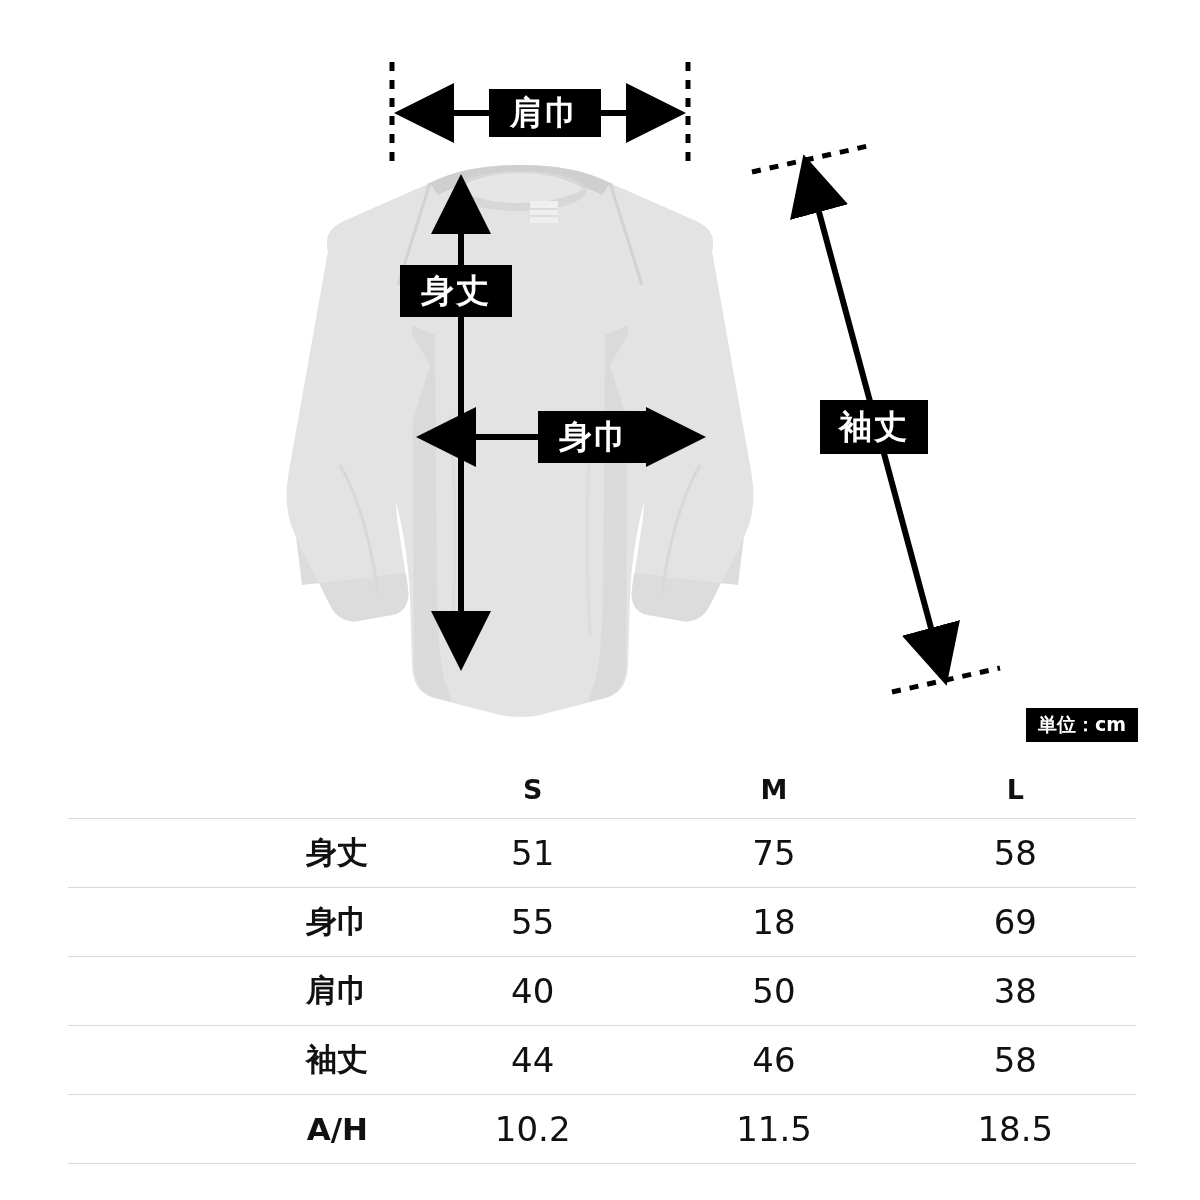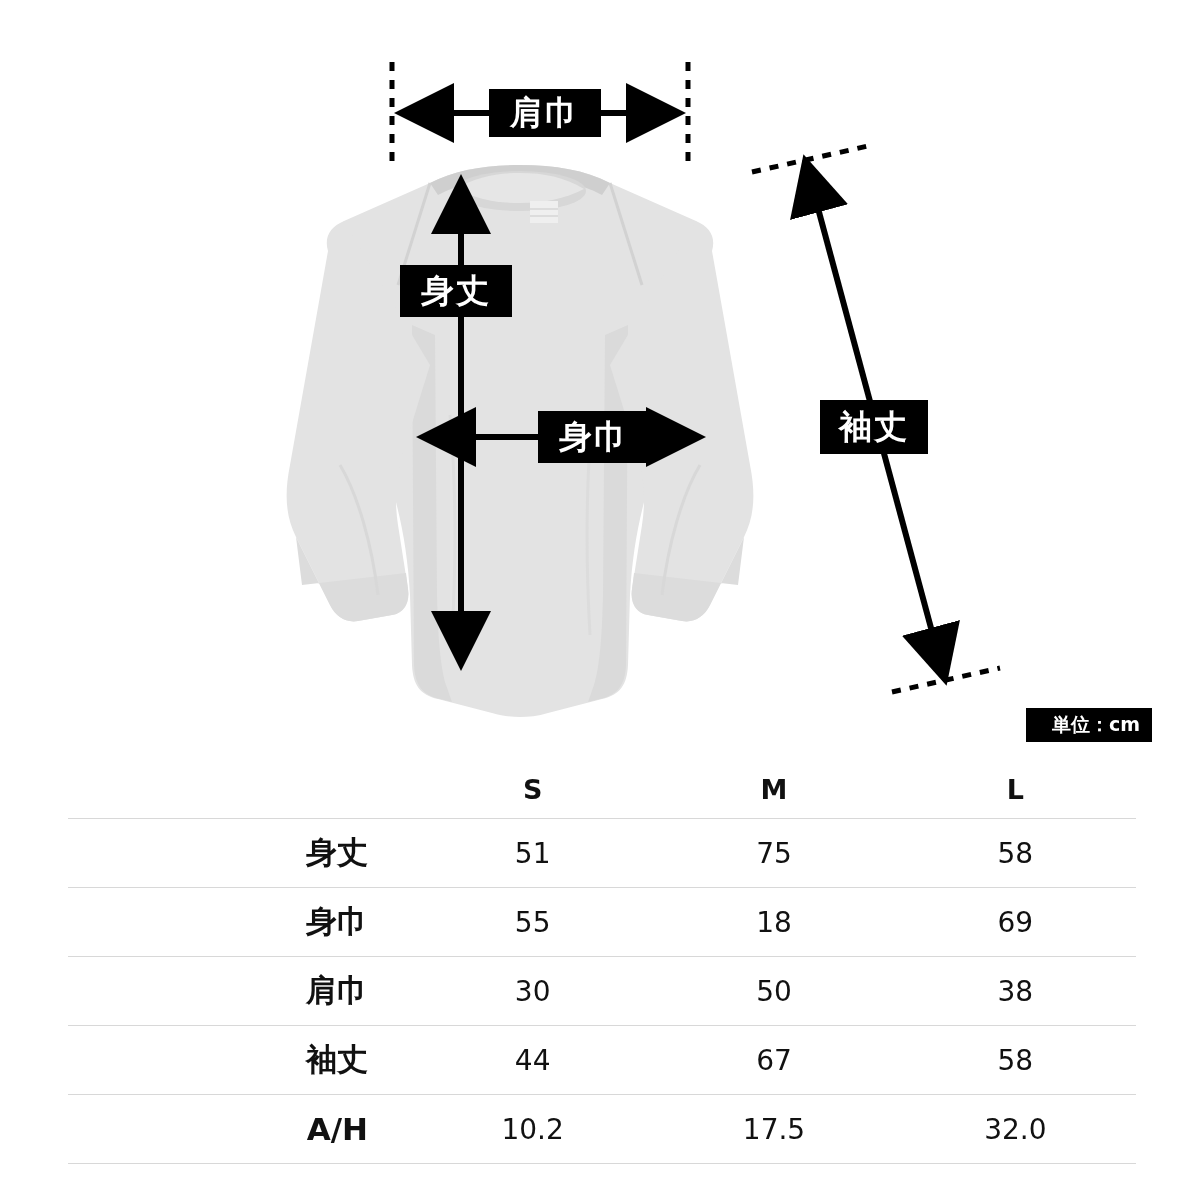--- a/index.html
+++ b/index.html
@@ -64,38 +64,37 @@
     left: 820px; top: 400px;
     width: 108px; height: 54px;
     font-size: 33px;
   }
   #chip-unit {
     left: 1026px; top: 708px;
     width: 112px; height: 34px;
     font-size: 19px;
     letter-spacing: 0px;
     font-weight: 700;
-    padding-left: 14px;
   }
 
   
   #size-table {
     position: absolute;
     left: 68px;
     top: 760px;
     width: 1068px;
     border-collapse: collapse;
     font-family: "DejaVu Sans", "Liberation Sans", sans-serif;
   }
   #size-table th, #size-table td {
     border-bottom: 1px solid #d8d8d8;
     padding: 0;
     height: 68px;
     text-align: center;
-    font-size: 28px;
+    font-size: 34px;
     font-weight: 400;
     color: #111;
   }
   #size-table thead th {
     border-bottom: 1px solid #d8d8d8;
     font-weight: 700;
     font-size: 27px;
     height: 58px;
   }
   #size-table thead th.corner {
@@ -230,30 +229,30 @@
       <td>58</td>
     </tr>
     <tr>
       <th>身巾</th>
       <td>55</td>
       <td>18</td>
       <td>69</td>
     </tr>
     <tr>
       <th>肩巾</th>
-      <td>30</td>
+      <td>40</td>
       <td>50</td>
       <td>38</td>
     </tr>
     <tr>
       <th>袖丈</th>
       <td>44</td>
-      <td>67</td>
+      <td>46</td>
       <td>58</td>
     </tr>
     <tr>
       <th>A/H</th>
       <td>10.2</td>
-      <td>17.5</td>
-      <td>32.0</td>
+      <td>11.5</td>
+      <td>18.5</td>
     </tr>
   </tbody>
 </table>
 
 </body></html>

